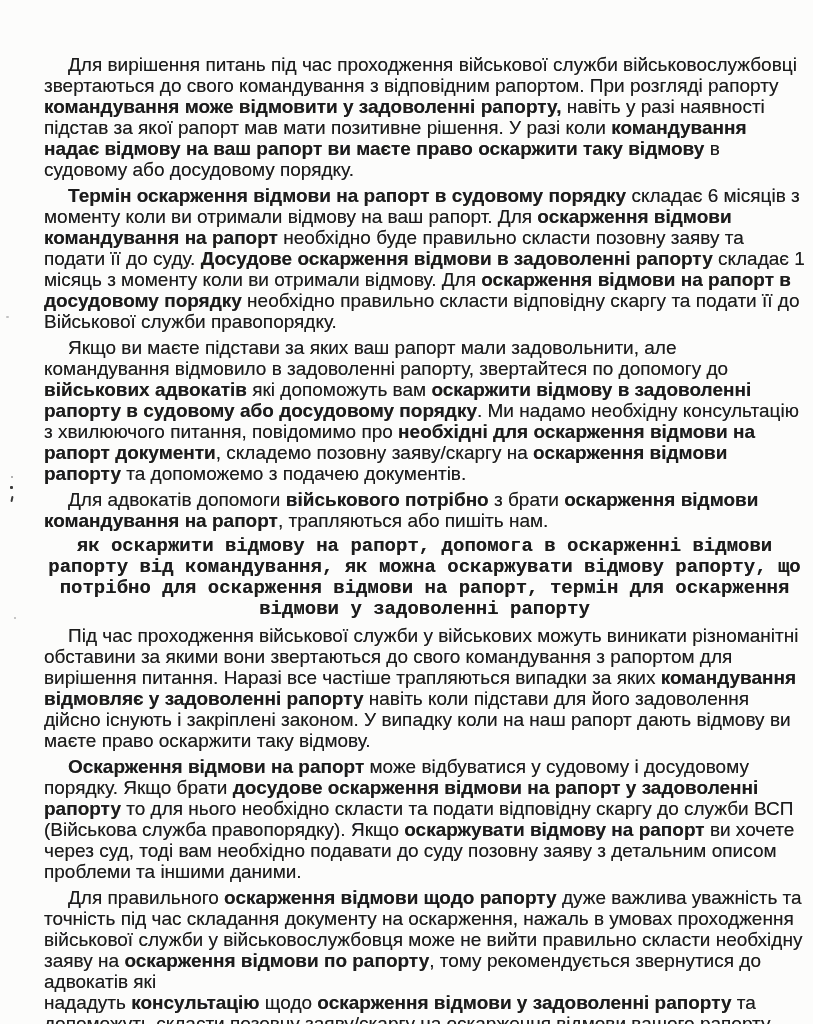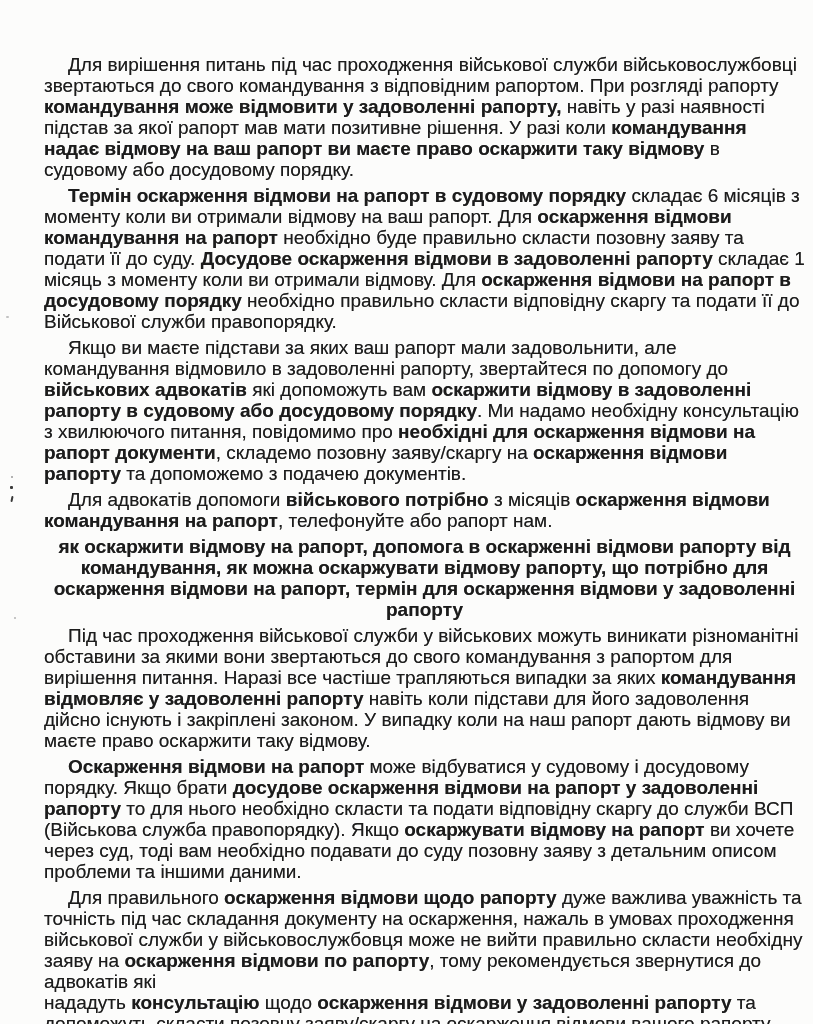--- a/index.html
+++ b/index.html
@@ -29,20 +29,21 @@
     text-indent: 24px;
     text-align: left;
   }
   p.heading {
     margin: 2px 0 5px 0;
     font-size: 19px;
     line-height: 21px;
     font-weight: bold;
     text-align: center;
     text-indent: 0;
+    font-family: Liberation Mono, monospace;
   }
   p b { font-weight: bold; }
   
   .speck {
     position: absolute;
     background: #3a3a3a;
     border-radius: 1px;
   }
   .speck-1 { left: 11px; top: 476px; width: 2px; height: 2px; background: #9a9a9a; }
   .speck-2 { left: 10px; top: 486px; width: 3px; height: 3px; }
@@ -51,21 +52,21 @@
   .speck-5 { left: 6px;  top: 316px; width: 3px; height: 2px; background: #c2c2c2; }
 </style>
 </head>
 <body>
 
 <div class="page">
   <div class="content">
       <p class="body-para"><span>Для вирішення питань під час проходження військової служби військовослужбовці звертаються до свого командування з відповідним рапортом. При розгляді рапорту </span><b>командування може відмовити у задоволенні рапорту,</b><span> навіть у разі наявності підстав за якої рапорт мав мати позитивне рішення. У разі коли </span><b>командування надає відмову на ваш рапорт ви маєте право оскаржити таку відмову</b><span> в судовому або досудовому порядку.</span></p>
       <p class="body-para"><b>Термін оскарження відмови на рапорт в судовому порядку</b><span> складає 6 місяців з моменту коли ви отримали відмову на ваш рапорт. Для </span><b>оскарження відмови командування на рапорт</b><span> необхідно буде правильно скласти позовну заяву та подати її до суду. </span><b>Досудове оскарження відмови в задоволенні рапорту</b><span> складає 1 місяць з моменту коли ви отримали відмову. Для </span><b>оскарження відмови на рапорт в досудовому порядку</b><span> необхідно правильно скласти відповідну скаргу та подати її до Військової служби правопорядку.</span></p>
       <p class="body-para"><span>Якщо ви маєте підстави за яких ваш рапорт мали задовольнити, але командування відмовило в задоволенні рапорту, звертайтеся по допомогу до </span><b>військових адвокатів</b><span> які допоможуть вам </span><b>оскаржити відмову в задоволенні рапорту в судовому або досудовому порядку</b><span>. Ми надамо необхідну консультацію з хвилюючого питання, повідомимо про </span><b>необхідні для оскарження відмови на рапорт документи</b><span>, складемо позовну заяву/скаргу на </span><b>оскарження відмови рапорту</b><span> та допоможемо з подачею документів.</span></p>
-      <p class="body-para"><span>Для адвокатів допомоги </span><b>військового потрібно</b><span> з місяців </span><b>оскарження відмови командування на рапорт</b><span>, телефонуйте або рапорт нам.</span></p>
+      <p class="body-para"><span>Для адвокатів допомоги </span><b>військового потрібно</b><span> з брати </span><b>оскарження відмови командування на рапорт</b><span>, трапляються або пишіть нам.</span></p>
       <p class="heading"><b>як оскаржити відмову на рапорт, допомога в оскарженні відмови рапорту від командування, як можна оскаржувати відмову рапорту, що потрібно для оскарження відмови на рапорт, термін для оскарження відмови у задоволенні рапорту</b></p>
       <p class="body-para"><span>Під час проходження військової служби у військових можуть виникати різноманітні обставини за якими вони звертаються до свого командування з рапортом для вирішення питання. Наразі все частіше трапляються випадки за яких </span><b>командування відмовляє у задоволенні рапорту</b><span> навіть коли підстави для його задоволення дійсно існують і закріплені законом. У випадку коли на наш рапорт дають відмову ви маєте право оскаржити таку відмову.</span></p>
       <p class="body-para"><b>Оскарження відмови на рапорт</b><span> може відбуватися у судовому і досудовому порядку. Якщо брати </span><b>досудове оскарження відмови на рапорт у задоволенні рапорту</b><span> то для нього необхідно скласти та подати відповідну скаргу до служби ВСП (Військова служба правопорядку). Якщо </span><b>оскаржувати відмову на рапорт</b><span> ви хочете через суд, тоді вам необхідно подавати до суду позовну заяву з детальним описом проблеми та іншими даними.</span></p>
       <p class="body-para"><span>Для правильного </span><b>оскарження відмови щодо рапорту</b><span> дуже важлива уважність та точність під час складання документу на оскарження, нажаль в умовах проходження військової служби у військовослужбовця може не вийти правильно скласти необхідну заяву на </span><b>оскарження відмови по рапорту</b><span>, тому рекомендується звернутися до адвокатів які</span><br><span>нададуть </span><b>консультацію</b><span> щодо </span><b>оскарження відмови у задоволенні рапорту</b><span> та допоможуть скласти позовну заяву/скаргу на оскарження відмови вашого рапорту.</span></p>
     </div>
   <div class="speck speck-1"></div>
   <div class="speck speck-2"></div>
   <div class="speck speck-3"></div>
   <div class="speck speck-4"></div>
   <div class="speck speck-5"></div>

